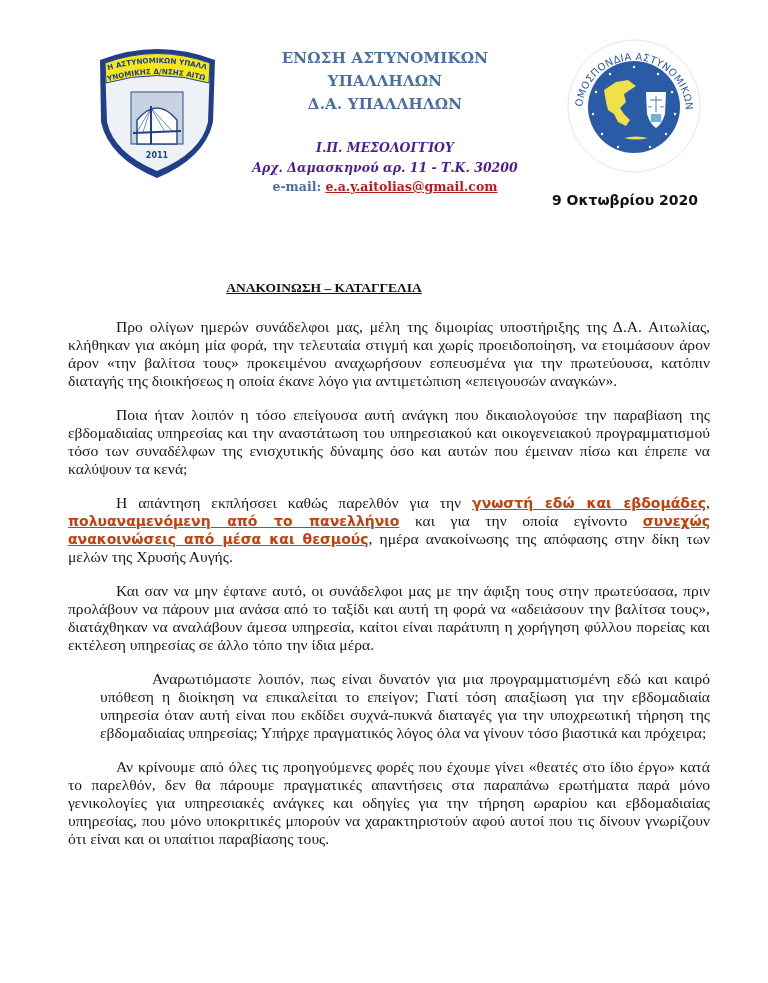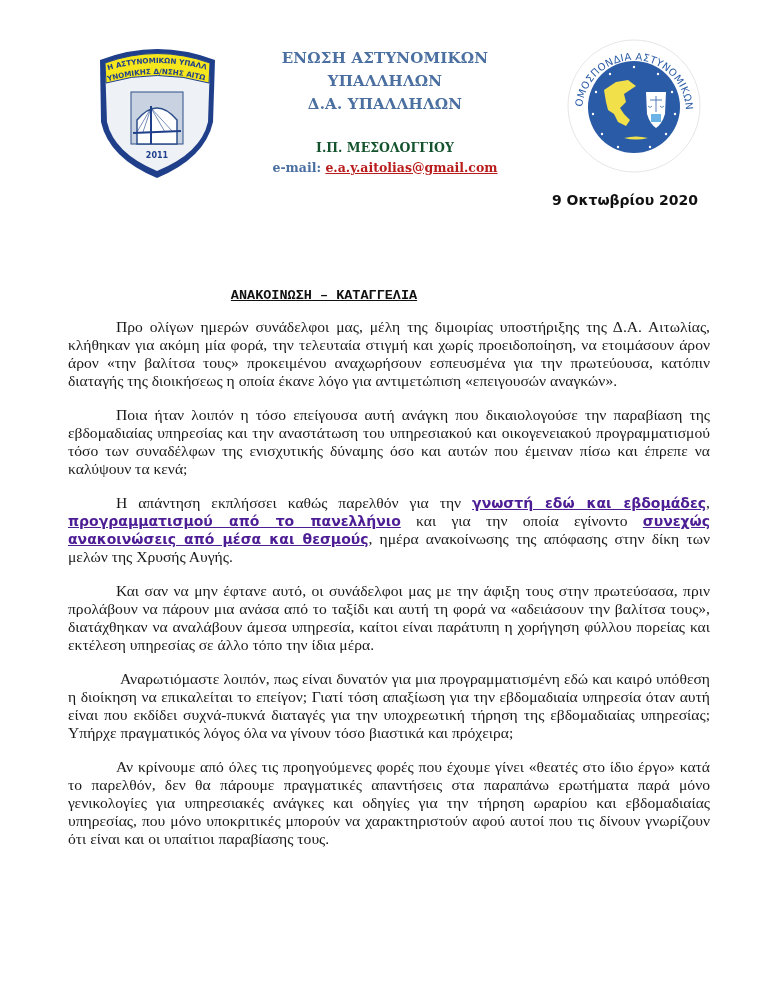--- a/index.html
+++ b/index.html
@@ -8,37 +8,37 @@
     .page { position: absolute; left: 0; top: 0; width: 768px; height: 983px; background: #fff; }
 
     
     .logo-left { position: absolute; left: 95px; top: 40px; width: 125px; height: 140px; }
     .logo-right { position: absolute; left: 558px; top: 34px; width: 152px; height: 140px; }
 
     .header-center { position: absolute; left: 225px; top: 47px; width: 320px; text-align: center;
       font-family: "DejaVu Serif", serif; font-weight: bold; }
     .org-name { color: #4a6fa0; font-size: 15px; line-height: 23px; letter-spacing: 0.2px; }
     .sub-block { margin-top: 22px; font-size: 12.5px; line-height: 19.5px; }
-    .green { color: #14532d; }
+    .green { color: #4c1d95; font-style: italic; }
     .email-line { color: #4a6fa0; }
     .email-link { color: #b91c1c; text-decoration: underline; }
 
     .date { position: absolute; left: 552px; top: 192px; font-family: "DejaVu Sans", sans-serif;
       font-weight: bold; font-size: 14px; color: #111; }
 
-    .title { position: absolute; left: 0; width: 648px; top: 288px; text-align: center;
-      font-family: Liberation Mono, monospace; font-weight: bold; font-size: 13.5px; color: #111;
+    .title { position: absolute; left: 0; width: 648px; top: 280px; text-align: center;
+      font-family: Liberation Serif, serif; font-weight: bold; font-size: 13.5px; color: #111;
       text-decoration: underline; }
 
     .body-text { position: absolute; left: 68px; top: 318px; width: 642px;
       font-family: "Liberation Serif", serif; font-size: 15.6px; line-height: 18px; color: #1a1a1a; }
     .body-text p { margin: 0 0 16px 0; text-align: justify; text-indent: 48px; }
-    .body-text p.p5 { text-indent: 52px; }
+    .body-text p.p5 { text-indent: 52px; margin-left: 32px; }
     .emph { font-family: "DejaVu Sans", sans-serif; font-weight: bold; font-size: 14px;
-      text-decoration: underline; color: #4c1d95; }
+      text-decoration: underline; color: #c2410c; }
   </style>
 </head>
 <body>
 
 <div class="page">
 
   <div class="logo-left">
     <svg width="125" height="140" viewBox="0 0 125 140">
       <defs>
         <path id="bannerArc" d="M14,30 Q62,16 112,30"></path>
@@ -65,20 +65,21 @@
       <line x1="38" y1="93" x2="86" y2="91" stroke="#1f3f8a" stroke-width="2"></line>
       <text x="62" y="118" text-anchor="middle" font-family="DejaVu Sans, sans-serif" font-size="8" font-weight="bold" fill="#1f3f8a">2011</text>
     </svg>
   </div>
 
   <div class="header-center">
     <div class="org-name">ΕΝΩΣΗ ΑΣΤΥΝΟΜΙΚΩΝ ΥΠΑΛΛΗΛΩΝ</div>
     <div class="org-name">Δ.Α. ΥΠΑΛΛΗΛΩΝ</div>
     <div class="sub-block">
       <div class="green">Ι.Π. ΜΕΣΟΛΟΓΓΙΟΥ</div>
+      <div class="green">Αρχ. Δαμασκηνού αρ. 11 - Τ.Κ. 30200</div>
       <div class="email-line"><span>e-mail: </span><span class="email-link">e.a.y.aitolias@gmail.com</span></div>
     </div>
   </div>
 
   <div class="logo-right">
     <svg width="152" height="140" viewBox="0 0 152 140">
       <defs>
         <path id="ringArc" d="M24,78 A52,52 0 1,1 128,78"></path>
       </defs>
       <ellipse cx="76" cy="72" rx="66" ry="66" fill="#ffffff" stroke="#e6e6e6" stroke-width="1"></ellipse>
@@ -113,19 +114,19 @@
     </svg>
   </div>
 
   <div class="date">9 Οκτωβρίου 2020</div>
 
   <div class="title">ΑΝΑΚΟΙΝΩΣΗ – ΚΑΤΑΓΓΕΛΙΑ</div>
 
   <div class="body-text">
     <p>Προ ολίγων ημερών συνάδελφοι μας, μέλη της διμοιρίας υποστήριξης της Δ.Α. Αιτωλίας, κλήθηκαν για ακόμη μία φορά, την τελευταία στιγμή και χωρίς προειδοποίηση, να ετοιμάσουν άρον άρον «την βαλίτσα τους» προκειμένου αναχωρήσουν εσπευσμένα για την πρωτεύουσα, κατόπιν διαταγής της διοικήσεως η οποία έκανε λόγο για αντιμετώπιση «επειγουσών αναγκών».</p>
     <p>Ποια ήταν λοιπόν η τόσο επείγουσα αυτή ανάγκη που δικαιολογούσε την παραβίαση της εβδομαδιαίας υπηρεσίας και  την αναστάτωση του υπηρεσιακού και οικογενειακού προγραμματισμού τόσο των συναδέλφων της ενισχυτικής δύναμης όσο και αυτών που έμειναν πίσω και έπρεπε να καλύψουν τα κενά;</p>
-    <p><span>Η απάντηση εκπλήσσει καθώς παρελθόν για την </span><span class="emph">γνωστή εδώ και εβδομάδες</span><span>, </span><span class="emph">προγραμματισμού από το πανελλήνιο</span><span> και για την οποία εγίνοντο </span><span class="emph">συνεχώς ανακοινώσεις από μέσα και θεσμούς</span><span>, ημέρα ανακοίνωσης της απόφασης στην δίκη των μελών της Χρυσής Αυγής.</span></p>
+    <p><span>Η απάντηση εκπλήσσει καθώς παρελθόν για την </span><span class="emph">γνωστή εδώ και εβδομάδες</span><span>, </span><span class="emph">πολυαναμενόμενη από το πανελλήνιο</span><span> και για την οποία εγίνοντο </span><span class="emph">συνεχώς ανακοινώσεις από μέσα και θεσμούς</span><span>, ημέρα ανακοίνωσης της απόφασης στην δίκη των μελών της Χρυσής Αυγής.</span></p>
     <p>Και σαν να μην έφτανε αυτό, οι συνάδελφοι μας με την άφιξη τους στην πρωτεύσασα, πριν προλάβουν να πάρουν μια ανάσα από το ταξίδι και αυτή τη φορά να «αδειάσουν την βαλίτσα τους», διατάχθηκαν να αναλάβουν άμεσα υπηρεσία, καίτοι είναι παράτυπη η χορήγηση φύλλου πορείας και εκτέλεση υπηρεσίας σε άλλο τόπο την ίδια μέρα.</p>
     <p class="p5">Αναρωτιόμαστε λοιπόν, πως είναι δυνατόν για μια προγραμματισμένη εδώ και καιρό υπόθεση η διοίκηση να επικαλείται το επείγον; Γιατί τόση απαξίωση για την εβδομαδιαία υπηρεσία όταν αυτή είναι που εκδίδει συχνά-πυκνά διαταγές για την υποχρεωτική τήρηση της εβδομαδιαίας υπηρεσίας; Υπήρχε πραγματικός λόγος όλα να γίνουν τόσο βιαστικά και πρόχειρα;</p>
     <p>Αν κρίνουμε από όλες τις προηγούμενες φορές που έχουμε γίνει «θεατές στο ίδιο έργο» κατά το παρελθόν, δεν θα πάρουμε πραγματικές απαντήσεις στα παραπάνω ερωτήματα παρά μόνο γενικολογίες για υπηρεσιακές ανάγκες και οδηγίες για την τήρηση ωραρίου και εβδομαδιαίας υπηρεσίας, που μόνο υποκριτικές μπορούν να χαρακτηριστούν αφού αυτοί που τις δίνουν γνωρίζουν ότι είναι και οι υπαίτιοι παραβίασης τους.</p>
   </div>
 
 </div>
 
 </body></html>

